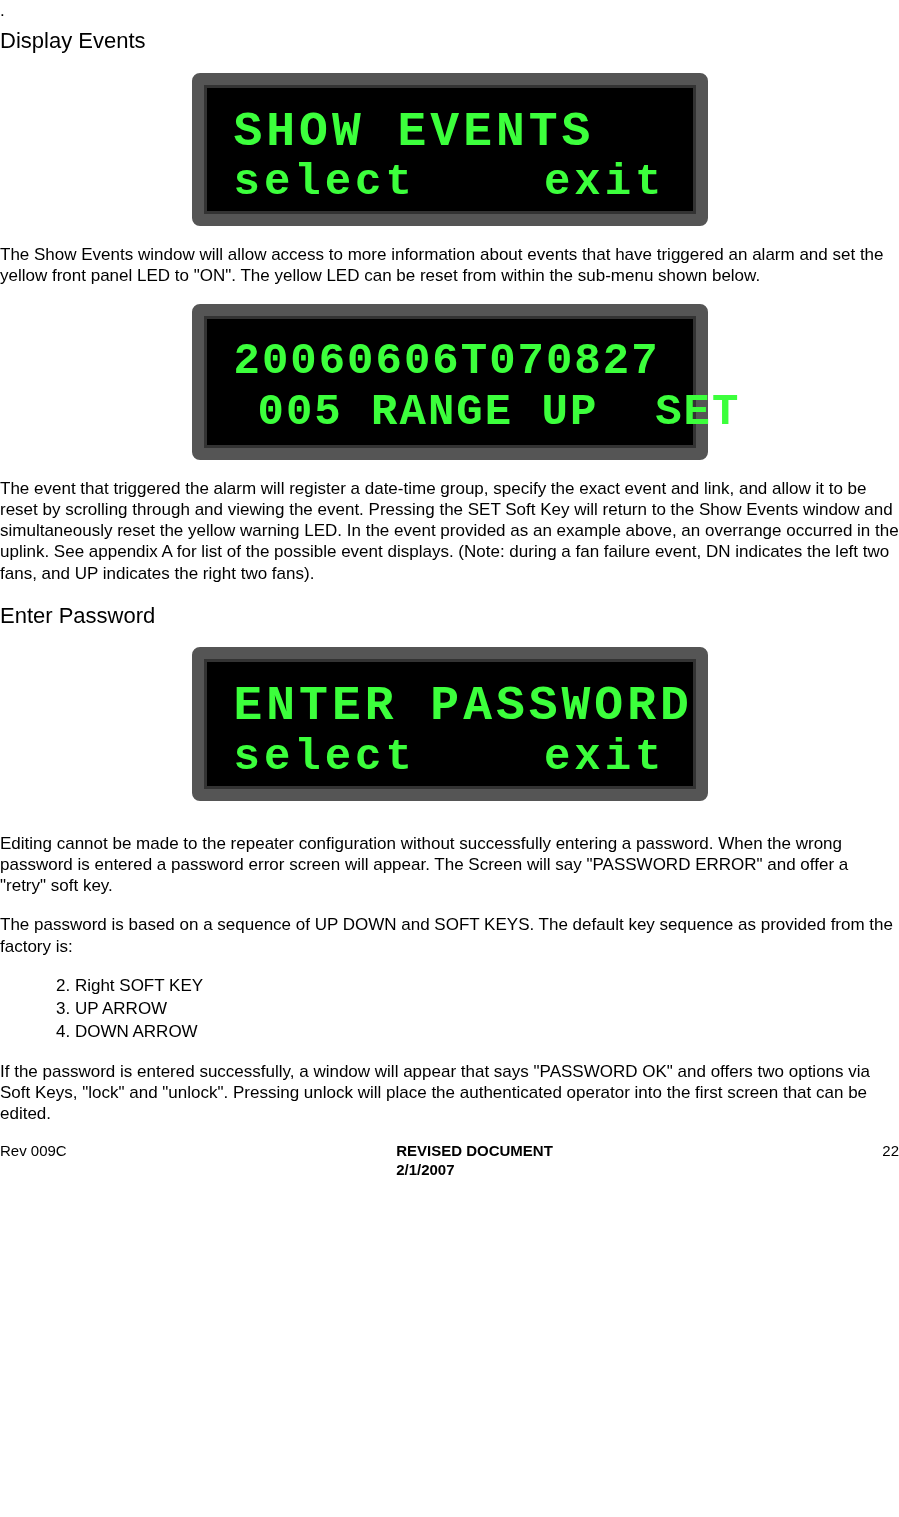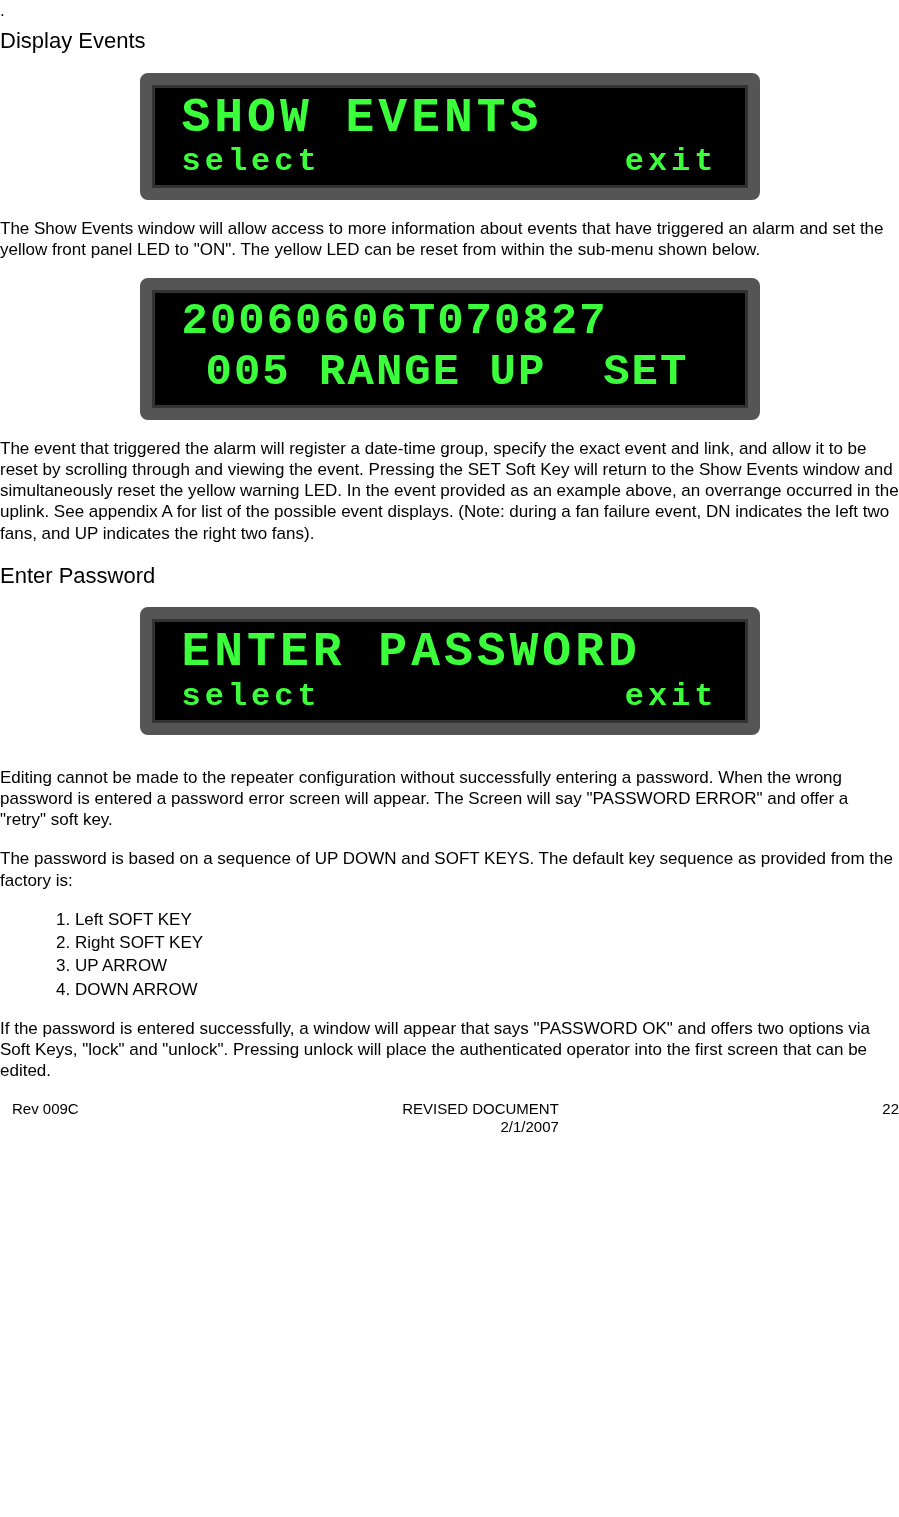--- a/index.html
+++ b/index.html
@@ -18,37 +18,37 @@
     font-weight: normal;
     margin: 6px 0 18px 0;
   }
   p { margin: 0 0 18px 0; }
   .lcd-wrap { text-align: center; margin: 0 0 18px 0; }
   .lcd {
     display: inline-block;
     background: #000;
     border: 12px solid #555;
     border-radius: 8px;
-    padding: 6px 30px 10px 30px;
+    padding: 20px 30px 10px 30px;
     font-family: "Courier New", monospace;
     color: #3cff3c;
     text-align: left;
     box-sizing: border-box;
-    width: 620px;
+    width: 516px;
     box-shadow: inset 0 0 0 3px #333;
   }
   .lcd-line1 {
     font-size: 48px;
     font-weight: bold;
     letter-spacing: 4px;
     white-space: pre;
     line-height: 1.15;
   }
   .lcd-line2 {
-    font-size: 32px;
+    font-size: 44px;
     font-weight: bold;
     letter-spacing: 4px;
     display: flex;
     justify-content: space-between;
     line-height: 1.0;
   }
   .lcd-small .lcd-line1 { font-size: 44px; letter-spacing: 2px; }
   .lcd-small .lcd-line2b {
     font-size: 44px;
     font-weight: bold;
@@ -56,23 +56,22 @@
     white-space: pre;
     line-height: 1.15;
     margin-left: 24px;
   }
   .indent-list { margin: 0 0 18px 56px; }
   .indent-list .item { margin: 0 0 2px 0; }
   .footer {
     font-size: 15px;
     display: flex;
     justify-content: space-between;
-    padding-left: 12px;
   }
-  .footer .center { text-align: right; }
+  .footer .center { text-align: left; font-weight: bold; }
 </style>
 </head>
 <body>
 
 <div class="dot">.</div>
 
 <h2>Display Events</h2>
 
 <div class="lcd-wrap">
   <div class="lcd">
@@ -105,21 +104,20 @@
       <span>exit</span>
     </div>
   </div>
 </div>
 
 <p style="margin-top:32px">Editing cannot be made to the repeater configuration without successfully entering a password.  When the wrong password is entered a password error screen will appear.  The Screen will say "PASSWORD ERROR" and offer a "retry" soft key.</p>
 
 <p>The password is based on a sequence of UP DOWN and SOFT KEYS.  The default key sequence as provided from the factory is:</p>
 
 <div class="indent-list">
-  <div class="item">1.   Left SOFT KEY</div>
   <div class="item">2.   Right SOFT KEY</div>
   <div class="item">3.   UP ARROW</div>
   <div class="item">4.   DOWN ARROW</div>
 </div>
 
 <p>If the password is entered successfully, a window will appear that says "PASSWORD OK" and offers two options via Soft Keys, "lock" and "unlock".  Pressing unlock will place the authenticated operator into the first screen that can be edited.</p>
 
 <div class="footer">
   <div>Rev 009C</div>
   <div class="center">

